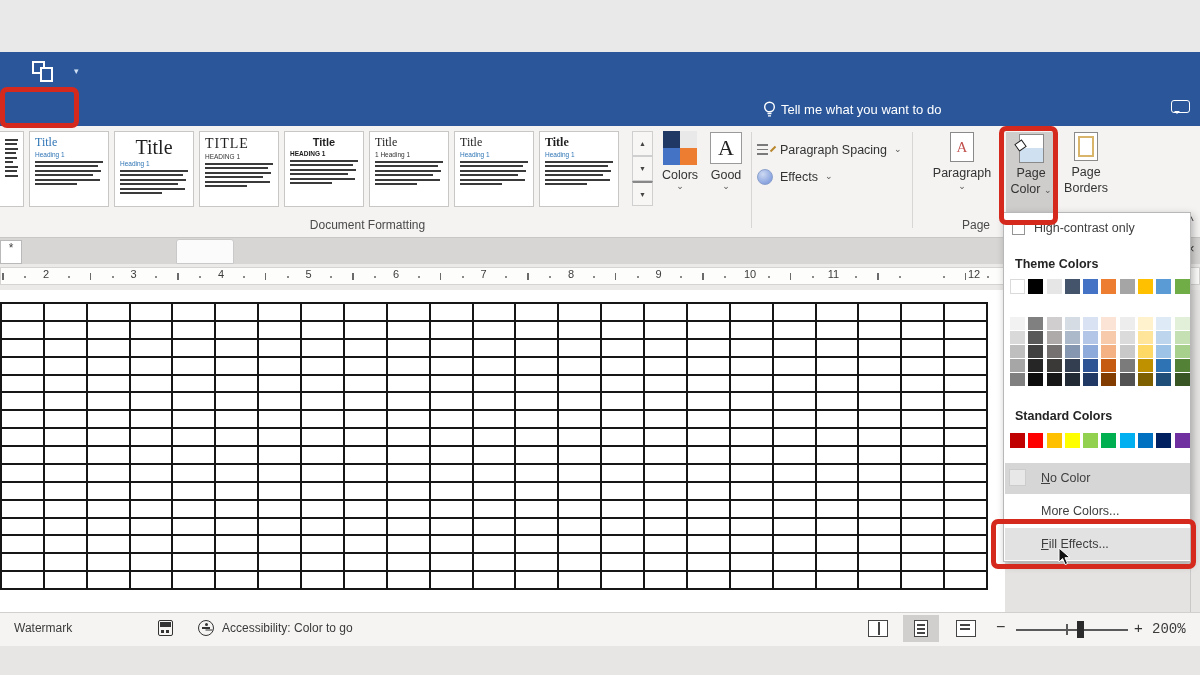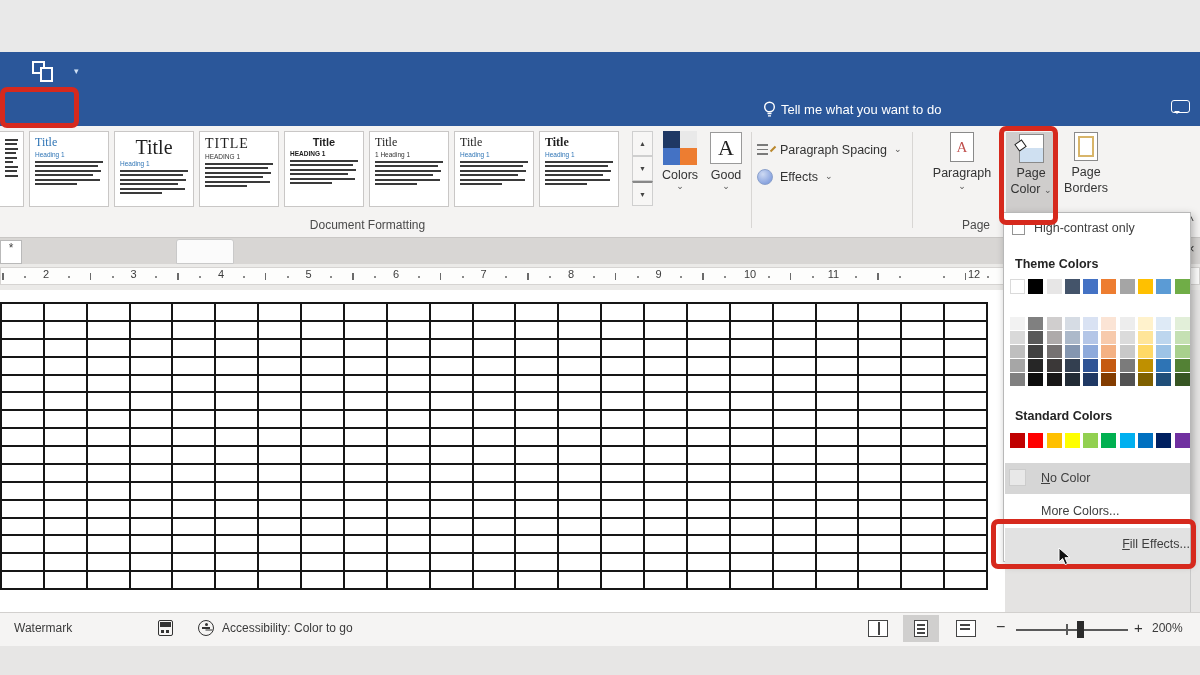--- a/index.html
+++ b/index.html
@@ -130,40 +130,40 @@
   #vi-read { left:868px; } #vi-read .vi-frame::after { content:""; position:absolute; left:50%; top:1px; bottom:1px; width:1.5px; background:#444; }
   #vi-print-wrap { position:absolute; left:903px; top:2px; width:36px; height:27px; background:#d0cfce; }
   #vi-print { left:911px; } #vi-print .vi-frame { width:14px; left:3px; }
   #vi-print .vi-frame::after { content:""; position:absolute; left:2px; top:3px; width:8px; height:1.5px; background:#444; box-shadow:0 4px 0 #444, 0 8px 0 #444; }
   #vi-web { left:956px; } #vi-web .vi-frame::after { content:""; position:absolute; left:3px; top:3px; width:10px; height:1.5px; background:#444; box-shadow:0 4px 0 #444; }
   .zoom-minus { position:absolute; left:996px; top:5px; font-size:16px; color:#333; }
   .zoom-track { position:absolute; left:1016px; top:16px; width:112px; height:2px; background:#5a5a5a; }
   .zoom-tick  { position:absolute; left:1066px; top:11px; width:1.5px; height:11px; background:#5a5a5a; }
   .zoom-thumb { position:absolute; left:1077px; top:8px; width:7px; height:17px; background:#2b2b2b; }
   .zoom-plus  { position:absolute; left:1134px; top:6px; font-size:15px; color:#333; }
-  #zoom-pct   { position:absolute; left:1152px; top:8px; font-size:12px; }
+  #zoom-pct   { position:absolute; left:1152px; top:8px; font-size:14px;font-family:Liberation Mono, monospace; }
 
   
   #pc-menu { position:absolute; left:1003px; top:212px; width:188px; height:350px; background:#fff; border:1px solid #b8b8b8; box-shadow:2px 3px 8px rgba(0,0,0,.28); z-index:50; font-size:12.5px; color:#3e3e3e; }
   .hc-row { position:absolute; left:8px; top:8px; display:flex; gap:9px; align-items:center; }
   .hc-box { width:13px; height:13px; border:1px solid #949494; background:#fff; flex:none; }
   .menu-h { position:absolute; left:11px; font-weight:700; font-size:12.5px; color:#242424; }
   #h-theme { top:44px; } #h-standard { top:196px; }
   .swrow { position:absolute; left:6px; display:grid; grid-template-columns:repeat(10,15px); column-gap:3.3px; }
   #theme-row { top:66px; } .swatch { width:15px; height:15px; }
   .swatch.white { border:1px solid #dadada; }
   #variant-grid { top:104px; row-gap:1px; }
   .vswatch { width:15px; height:13px; }
   #standard-row { top:220px; }
   .menu-item { position:absolute; left:1px; width:185px; height:28px; line-height:28px; padding-left:36px; }
   #mi-nocolor { top:250px; background:#d6d6d6; height:31px; line-height:31px; }
   #mi-nocolor::first-letter, #mi-filleffects::first-letter { text-decoration:underline; }
   .nc-box { position:absolute; left:1009px; top:469px; width:17px; height:17px; background:#e8e8e8; border:1px solid #cccccc; z-index:51; }
   #mi-morecolors { top:284px; }
-  #mi-filleffects { top:315px; background:#e2e2e2; height:40px; line-height:32px;text-align:right; }
+  #mi-filleffects { top:315px; background:#e2e2e2; height:32px; line-height:32px; }
 
   
   .redbox { position:absolute; border:5px solid #d6291d; border-radius:7px; z-index:100; }
   #red-design { left:0; top:87px; width:79px; height:41px; }
   #red-pagecolor { left:999px; top:126px; width:59px; height:99px; }
   #red-filleffects { left:991px; top:519px; width:205px; height:50px; }
   #cursor { position:absolute; left:1058px; top:547px; z-index:110; }
 </style>
 </head>
 <body>

